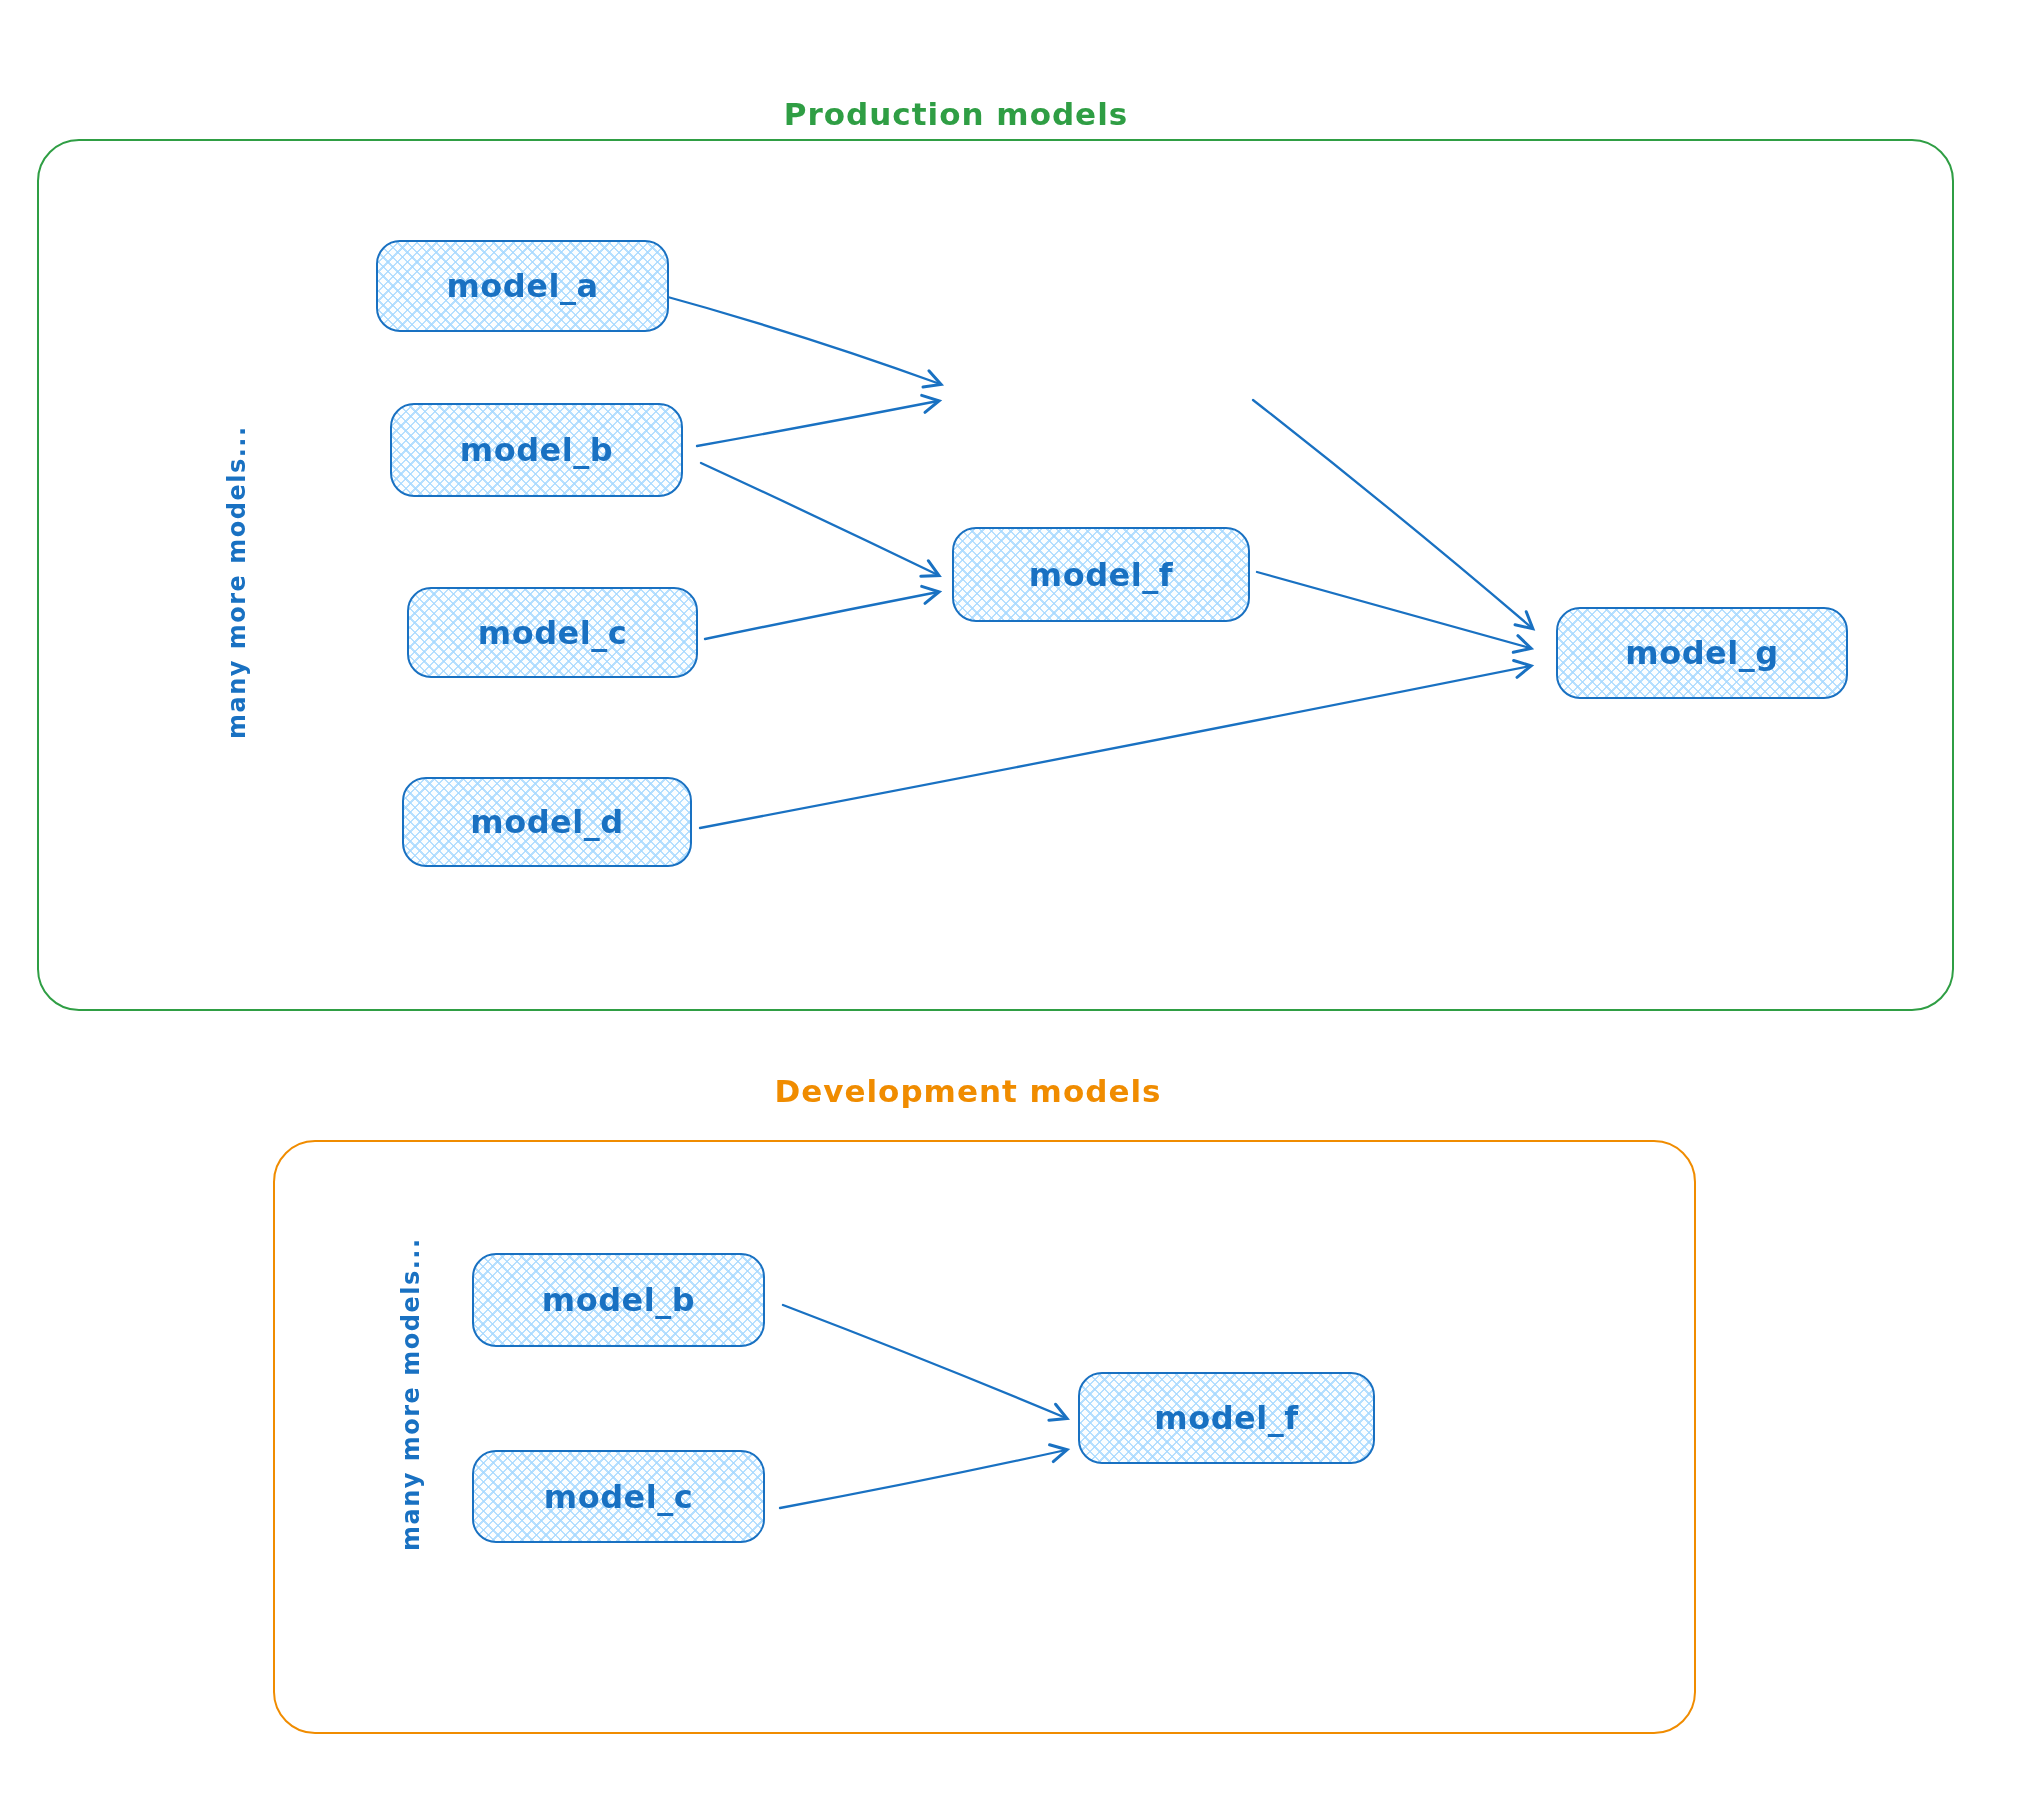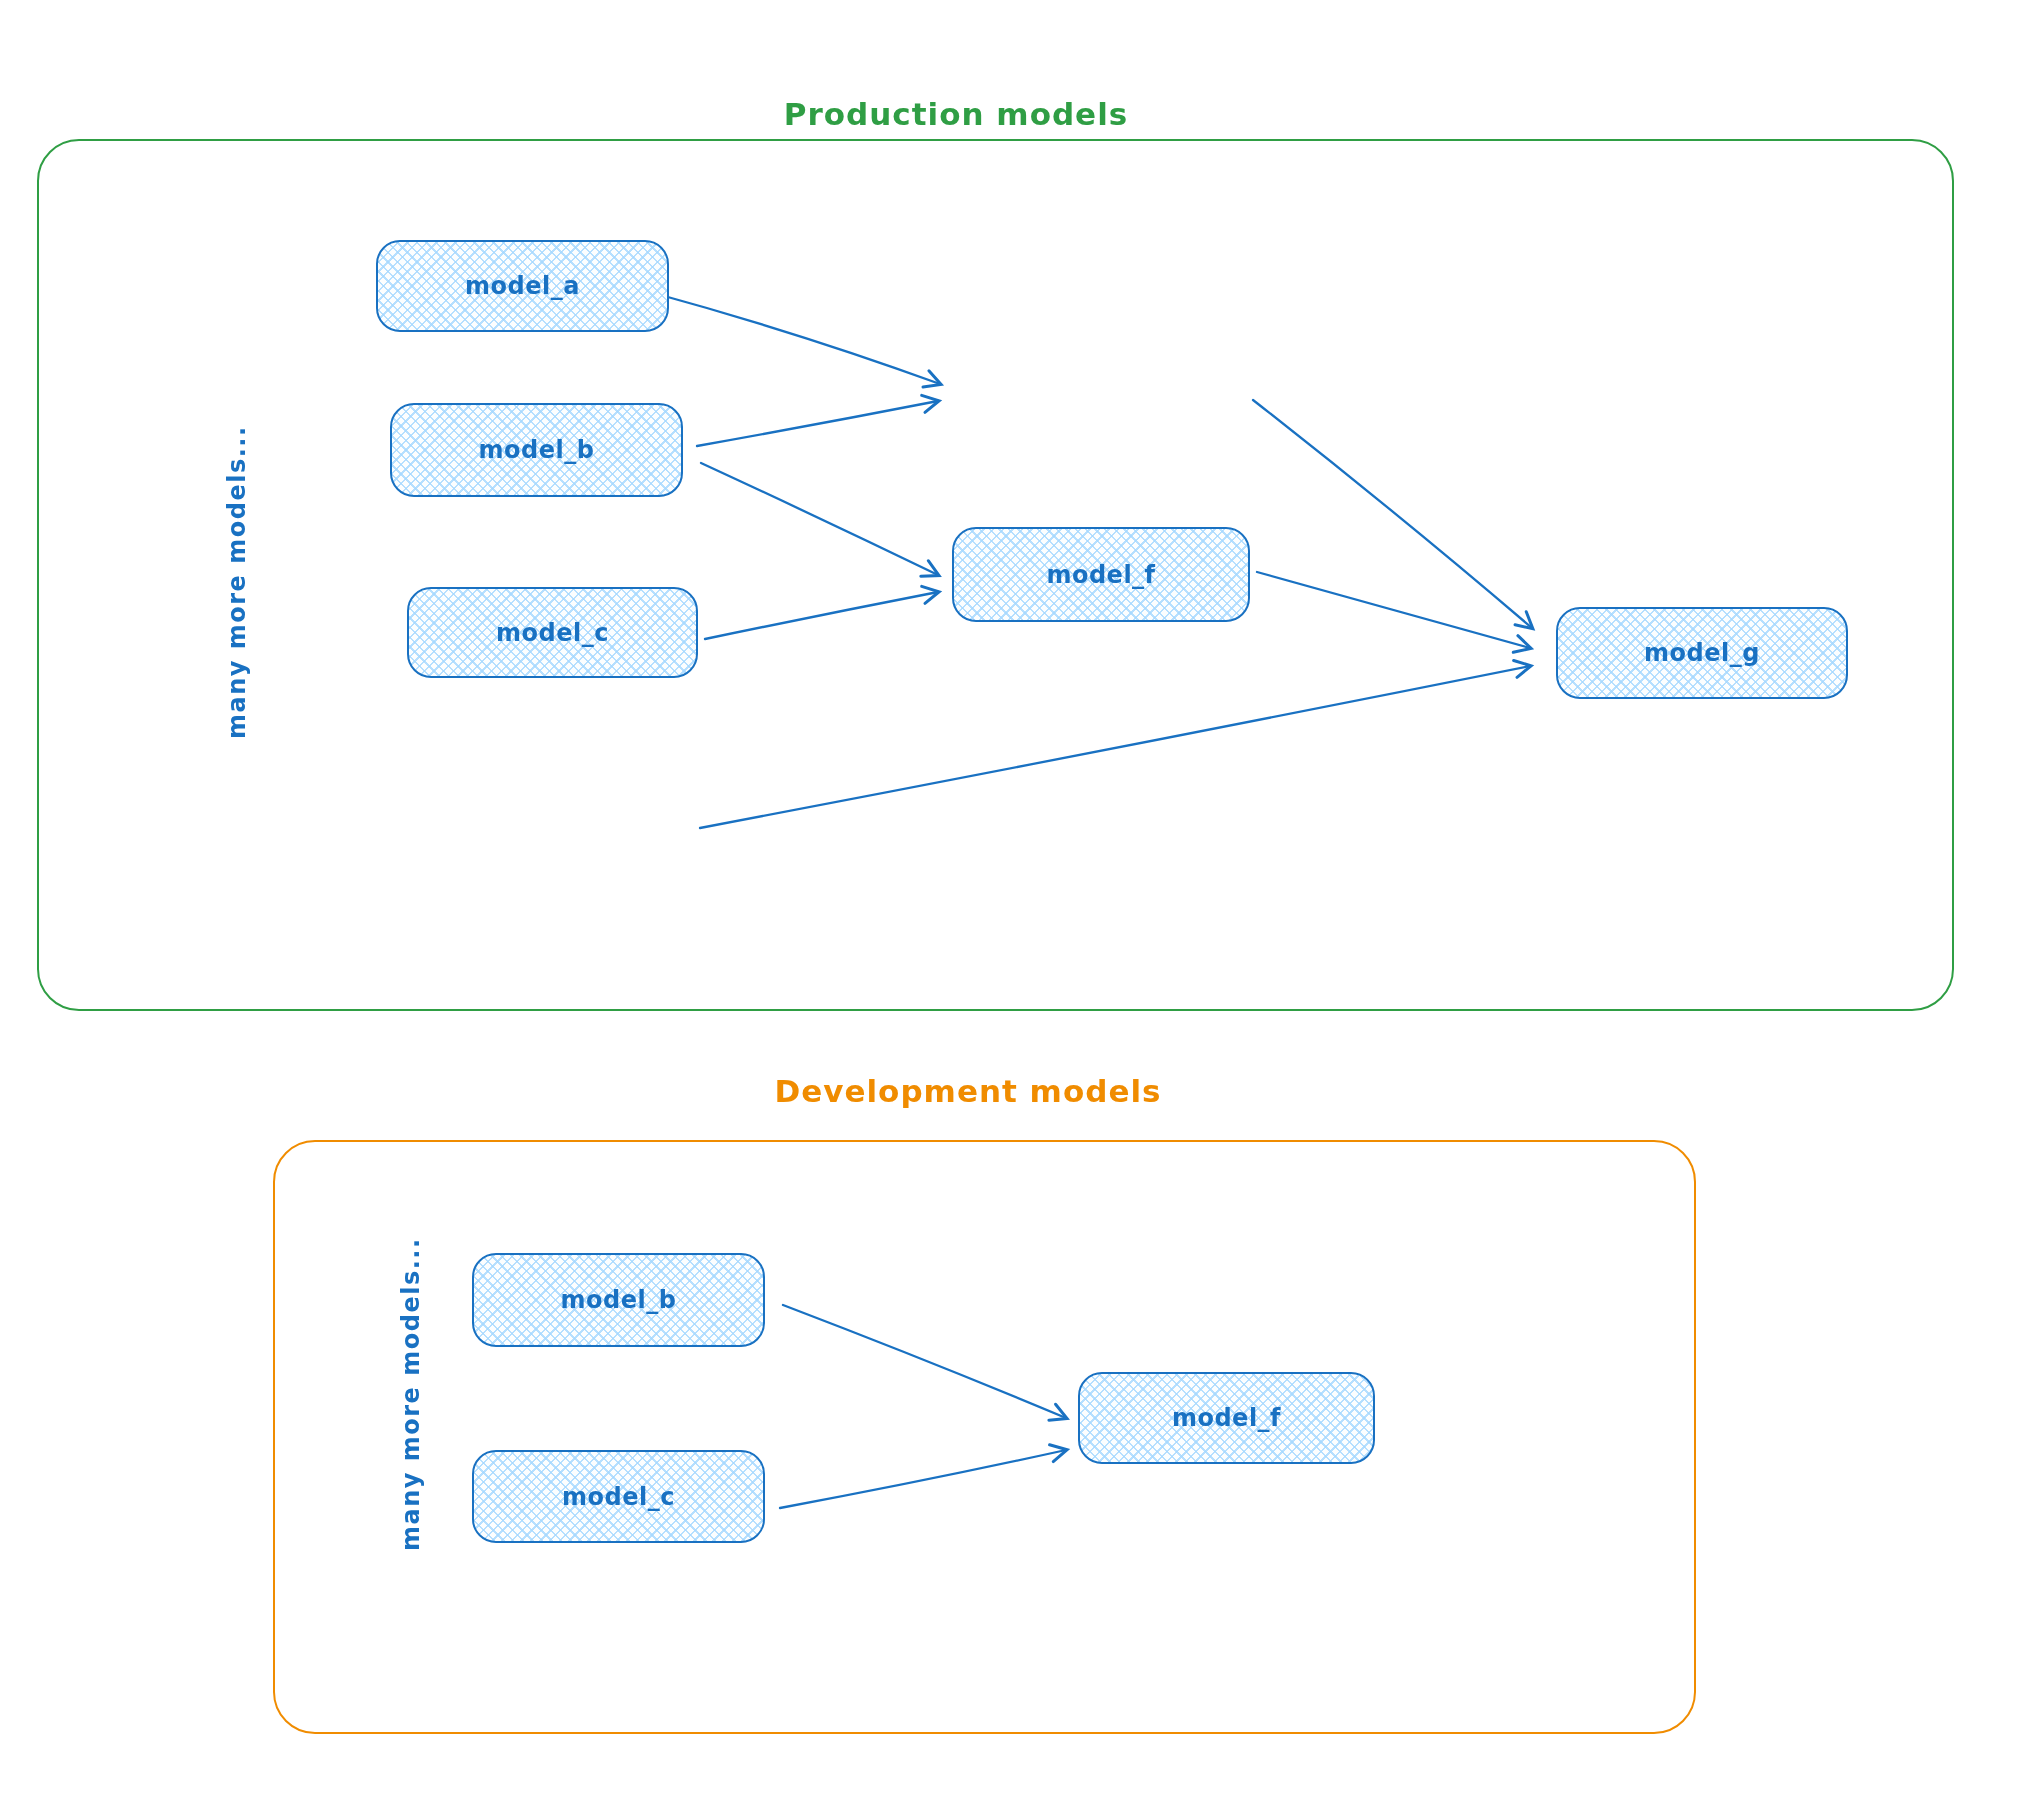--- a/index.html
+++ b/index.html
@@ -38,21 +38,21 @@
     border: 2.6px solid #1971c2;
     border-radius: 24px;
     background-color: #fcfeff;
     background-image:
       repeating-linear-gradient(45deg,  rgba(165,216,255,0.80) 0px, rgba(165,216,255,0.80) 1.7px, transparent 1.7px, transparent 6.8px),
       repeating-linear-gradient(135deg, rgba(165,216,255,0.80) 0px, rgba(165,216,255,0.80) 1.7px, transparent 1.7px, transparent 6.8px);
     display: flex;
     align-items: center;
     justify-content: center;
     color: #1971c2;
-    font-size: 24px;
+    font-size: 32px;
     font-weight: 600;
     letter-spacing: 0.5px;
     z-index: 2;
   }
   .side-note {
     position: absolute;
     color: #1971c2;
     font-size: 24px;
     font-weight: 600;
     letter-spacing: 1.5px;
@@ -108,20 +108,23 @@
 
   <div class="node" style="left:376px; top:240px; width:293px; height:92px;">
     <span>model_a</span>
   </div>
   <div class="node" style="left:390px; top:403px; width:293px; height:94px;">
     <span>model_b</span>
   </div>
   <div class="node" style="left:407px; top:587px; width:291px; height:91px;">
     <span>model_c</span>
   </div>
+  <div class="node" style="left:402px; top:777px; width:290px; height:90px;">
+    <span>model_d</span>
+  </div>
   <div class="node" style="left:952px; top:527px; width:298px; height:95px;">
     <span>model_f</span>
   </div>
   <div class="node" style="left:1540px; top:607px; width:292px; height:92px;margin-left:16px;">
     <span>model_g</span>
   </div>
 
   <div class="section-title orange" style="left:968px; top:1073px;">Development models</div>
 
   <div class="frame orange" style="left:273px; top:1140px; width:1419px; height:590px;"></div>

